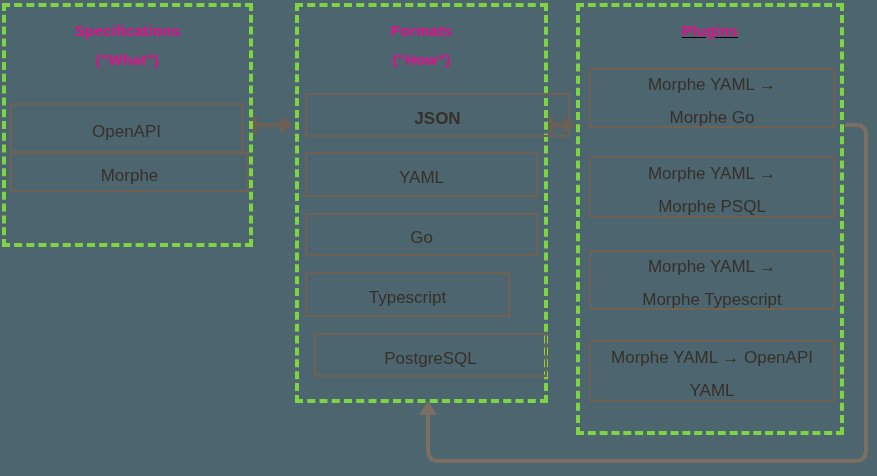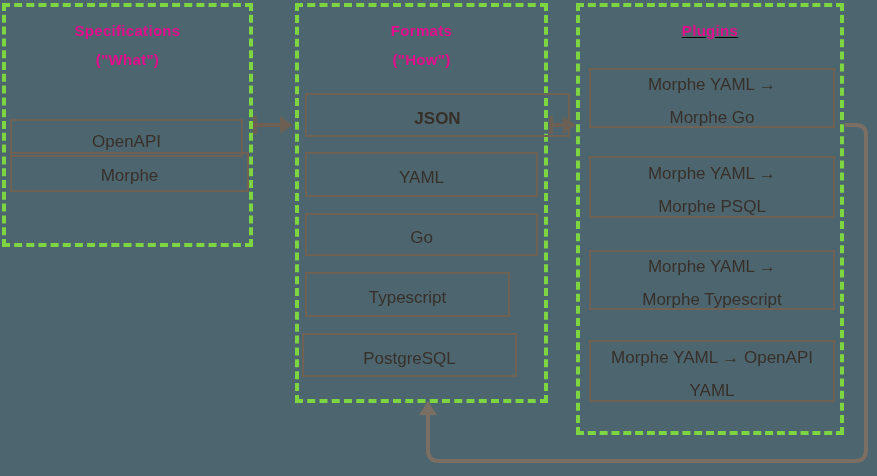--- a/index.html
+++ b/index.html
@@ -64,21 +64,21 @@
 </head>
 <body>
 
 <div id="canvas">
 
   <div class="container" style="left:2px; top:3px; width:251px; height:244px;">
     <div class="col-title">
       <span>Specifications</span>
       <span>("What")</span>
     </div>
-    <div class="node" style="left:4px; top:112px; width:233px; height:38px;justify-content:center;">
+    <div class="node" style="left:4px; top:96px; width:233px; height:50px;justify-content:center;">
       <span>OpenAPI</span>
     </div>
     <div class="node" style="left:4px; top:145px; width:239px; height:40px;">
       <span>Morphe</span>
     </div>
   </div>
 
   <div class="container" style="left:295px; top:3px; width:253px; height:400px;">
     <div class="col-title">
       <span>Formats</span>
@@ -89,21 +89,21 @@
     </div>
     <div class="node" style="left:6px; top:145px; width:233px; height:45px;">
       <span>YAML</span>
     </div>
     <div class="node" style="left:6px; top:206px; width:233px; height:43px;">
       <span>Go</span>
     </div>
     <div class="node" style="left:6px; top:265px; width:205px; height:45px;">
       <span>Typescript</span>
     </div>
-    <div class="node" style="left:3px; top:326px; width:215px; height:44px;">
+    <div class="node" style="left:15px; top:326px; width:233px; height:44px;">
       <span>PostgreSQL</span>
     </div>
   </div>
 
   <div class="container" style="left:576px; top:3px; width:268px; height:432px;text-decoration:underline;">
     <div class="col-title">
       <span>Plugins</span>
     </div>
     <div class="node" style="left:9px; top:61px; width:246px; height:60px;">
       <span>Morphe YAML →</span>

